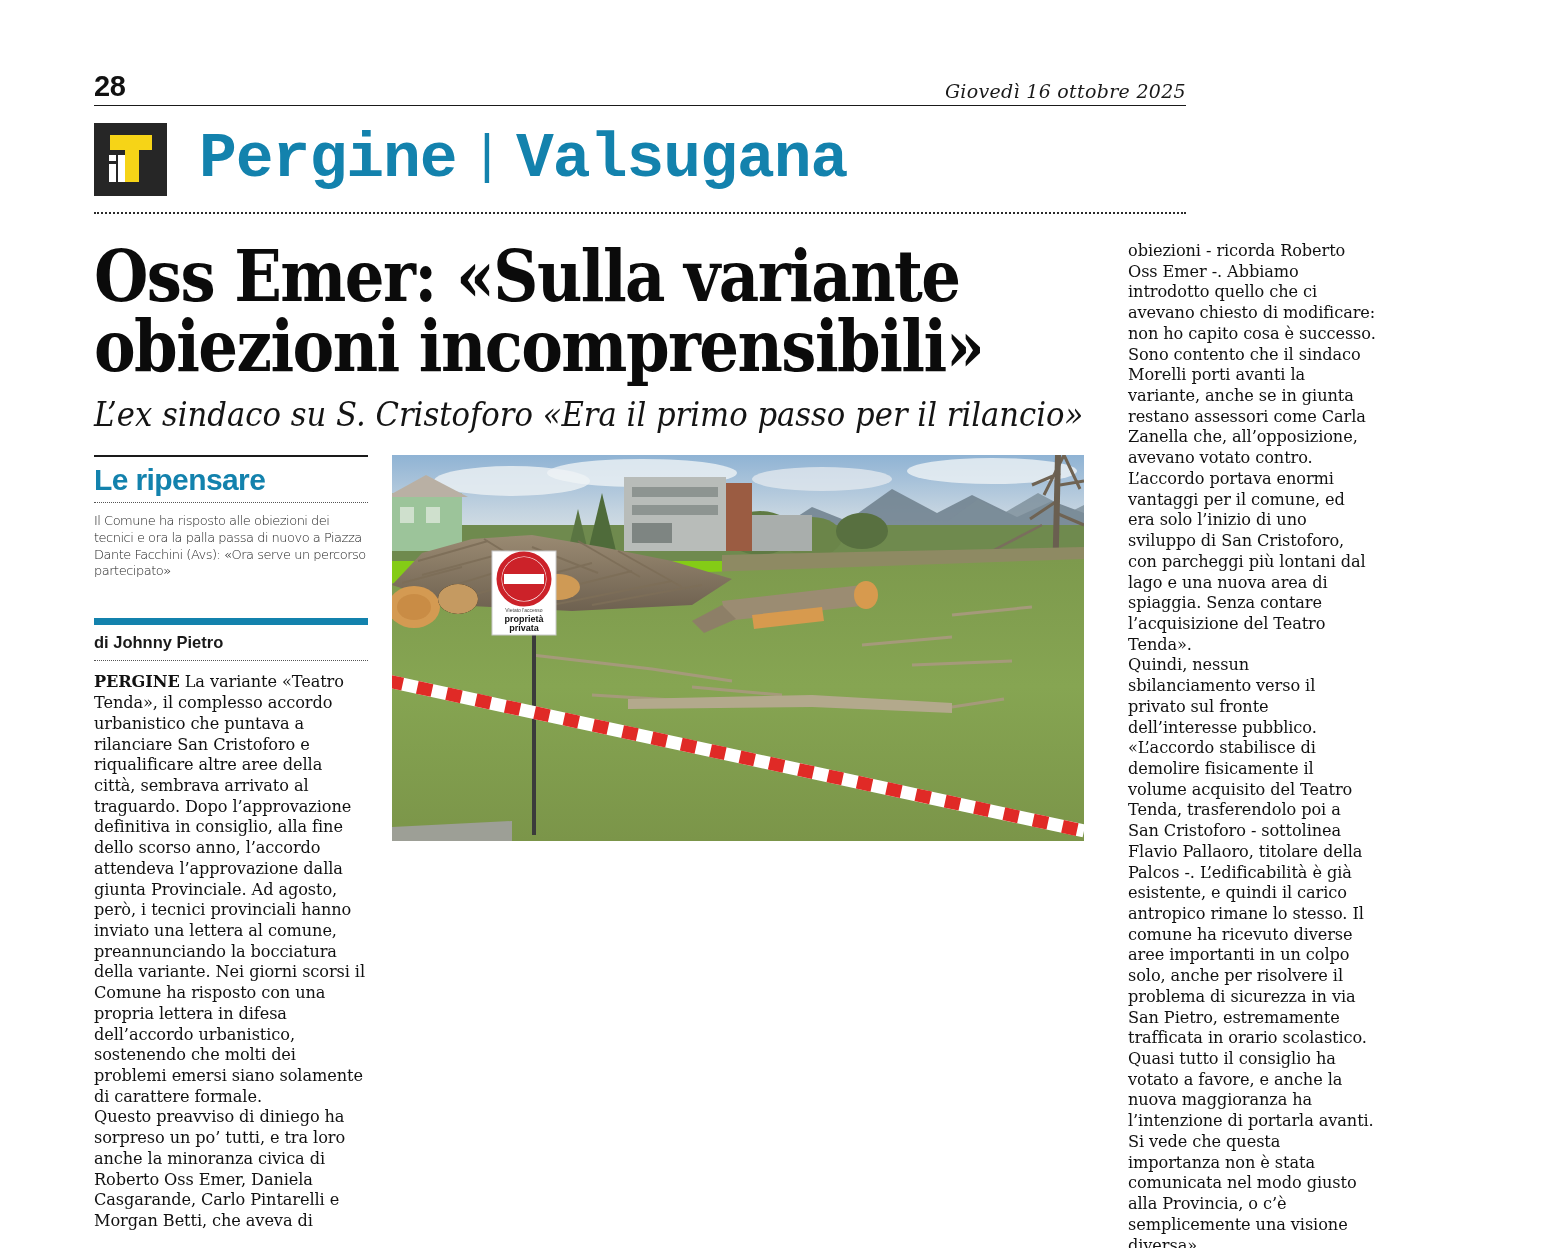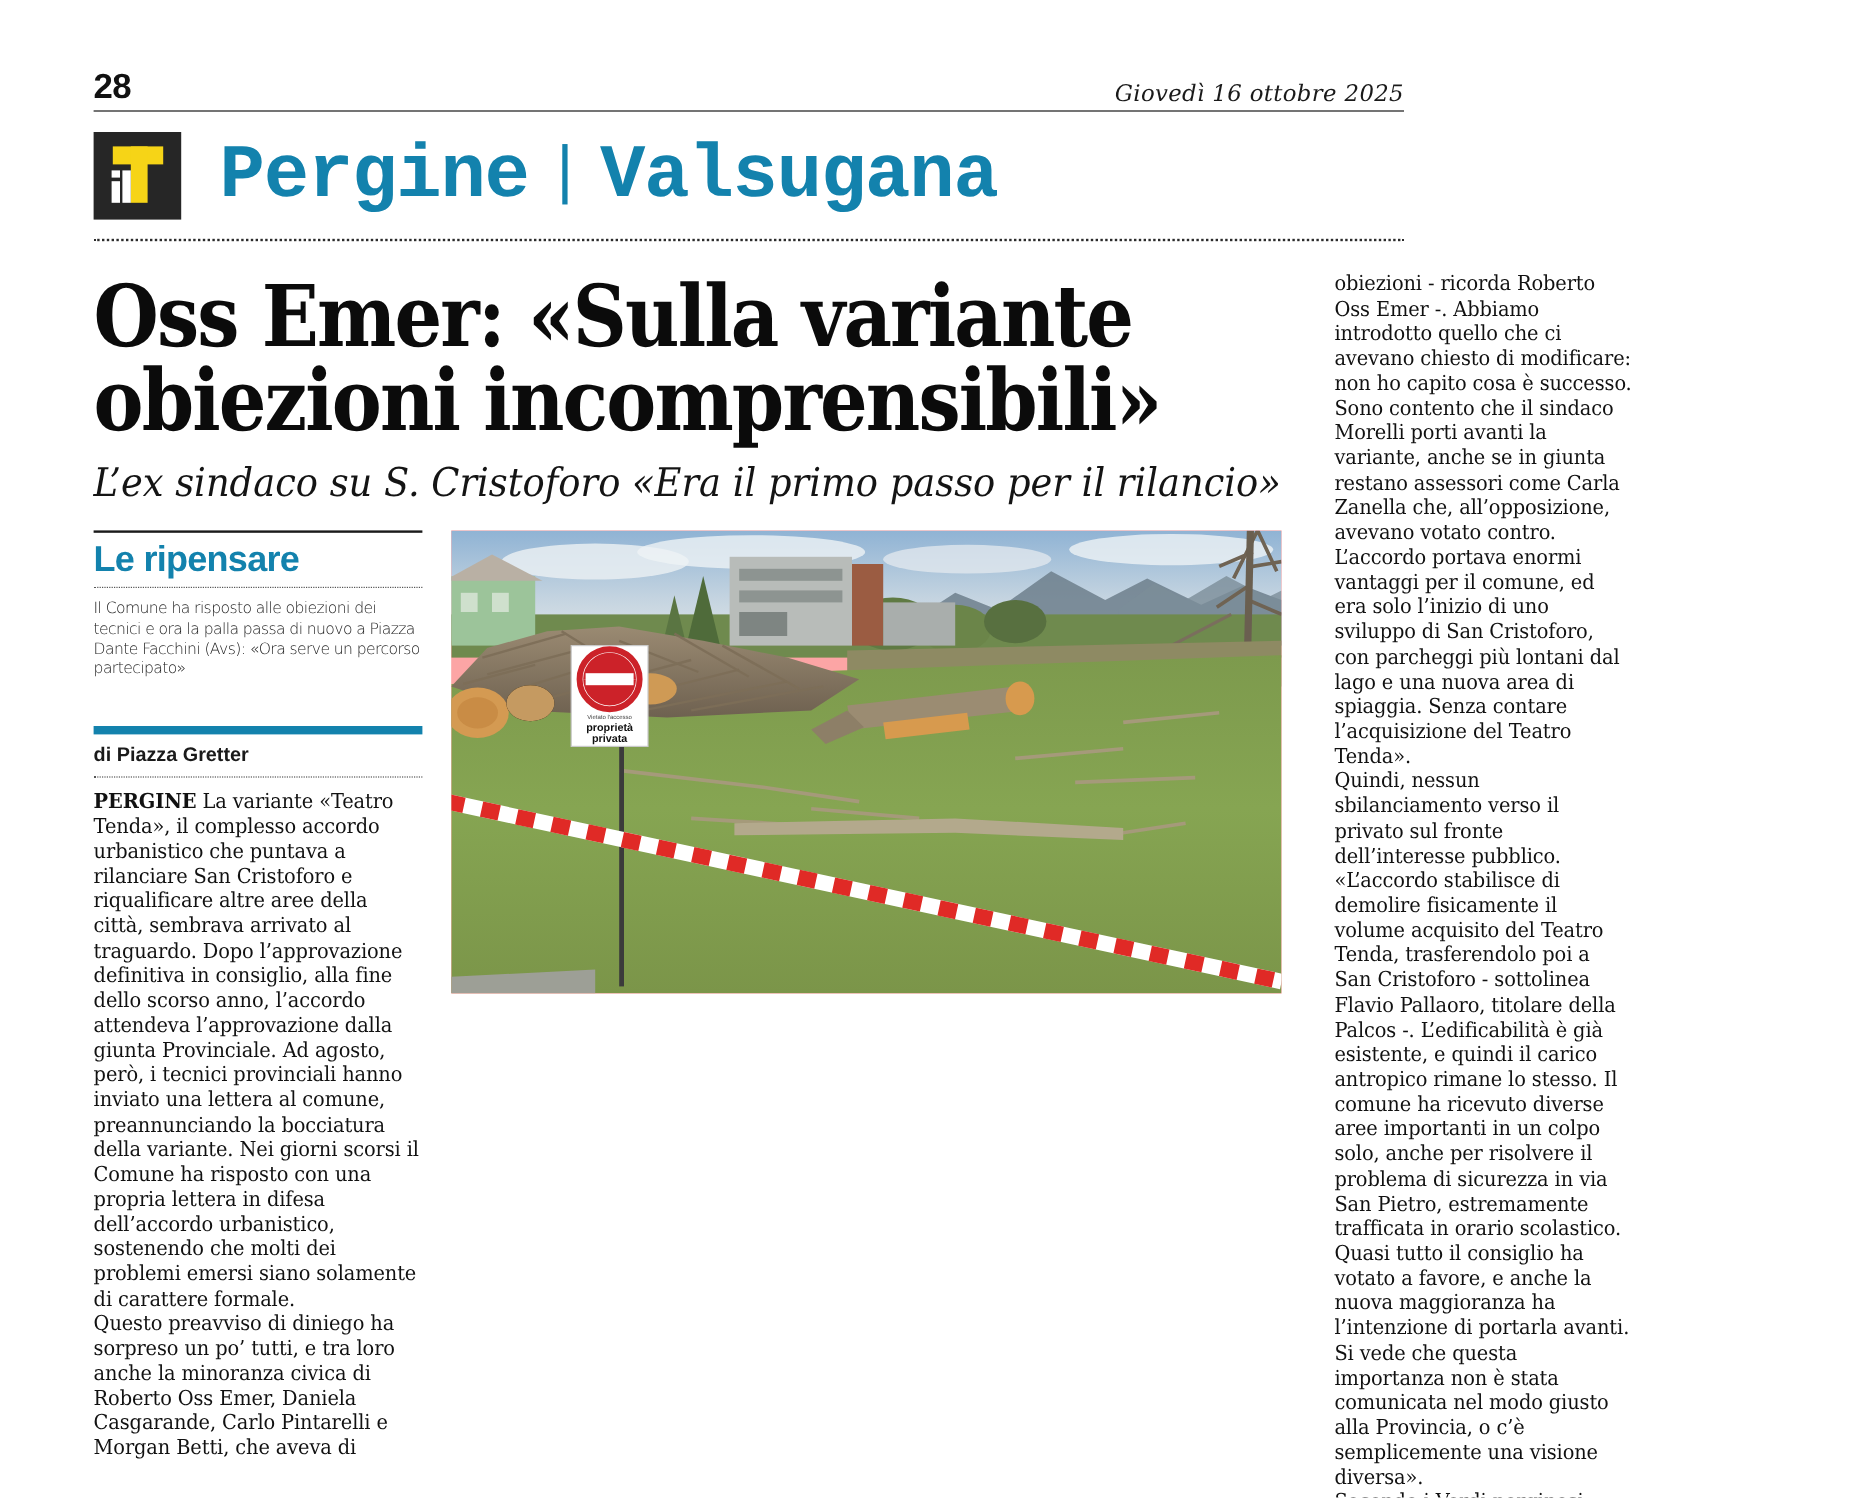--- a/index.html
+++ b/index.html
@@ -14,21 +14,22 @@
     font-family: "Liberation Serif", serif;
     color: #111111;
     position: relative;
   }
 
   .page {
     position: relative;
     width: 1248px;
     height: 1248px;
     box-sizing: border-box;
-    padding: 4px 78px;
+    padding: 17px 78px;
+    margin-left: 16px;
   }
 
   
   .masthead-top {
     display: flex;
     align-items: flex-end;
     justify-content: space-between;
     padding-top: 55px;
     padding-bottom: 4px;
     border-bottom: 1.5px solid #1a1a1a;
@@ -234,21 +235,21 @@
   .center-col {
     grid-column: 3 / 4;
     padding-top: 22px;
   }
   .photo-main {
     width: 100%;
     height: 386px;
     display: block;
     overflow: hidden;
     position: relative;
-    background: #fca5a5;
+    background: #84cc16;
   }
 
   svg { display: block; }
 </style>
 </head>
 <body>
 
 <div class="page">
 
   <div class="masthead-top">
@@ -290,21 +291,21 @@
     </div>
 
     <div class="left-col">
       <div class="rule-black"></div>
       <div class="kicker">Le ripensare</div>
       <div class="dotted-thin"></div>
       <div class="summary">Il Comune ha risposto alle obiezioni dei tecnici e ora la palla passa di nuovo a Piazza Dante Facchini (Avs): «Ora serve un percorso partecipato»</div>
       <div class="byline-rule"></div>
       <div class="byline">
         <span class="lbl">di</span>
-        <span class="nm">Piazza Gretter</span>
+        <span class="nm">Johnny Pietro</span>
       </div>
       <div class="dotted-thin"></div>
       <div class="body-text" style="margin-top:6px;">
         <p><b>PERGINE</b><span> La variante «Teatro Tenda», il complesso accordo urbanistico che puntava a rilanciare San Cristoforo e riqualificare altre aree della città, sembrava arrivato al traguardo. Dopo l’approvazione definitiva in consiglio, alla fine dello scorso anno, l’accordo attendeva l’approvazione dalla giunta Provinciale. Ad agosto, però, i tecnici provinciali hanno inviato una lettera al comune, preannunciando la bocciatura della variante. Nei giorni scorsi il Comune ha risposto con una propria lettera in difesa dell’accordo urbanistico, sostenendo che molti dei problemi emersi siano solamente di carattere formale.</span></p>
         <p>Questo preavviso di diniego ha sorpreso un po’ tutti, e tra loro anche la minoranza civica di Roberto Oss Emer, Daniela Casgarande, Carlo Pintarelli e Morgan Betti, che aveva di</p>
       </div>
     </div>
 
     <div class="center-col">
       <div class="photo-main">

